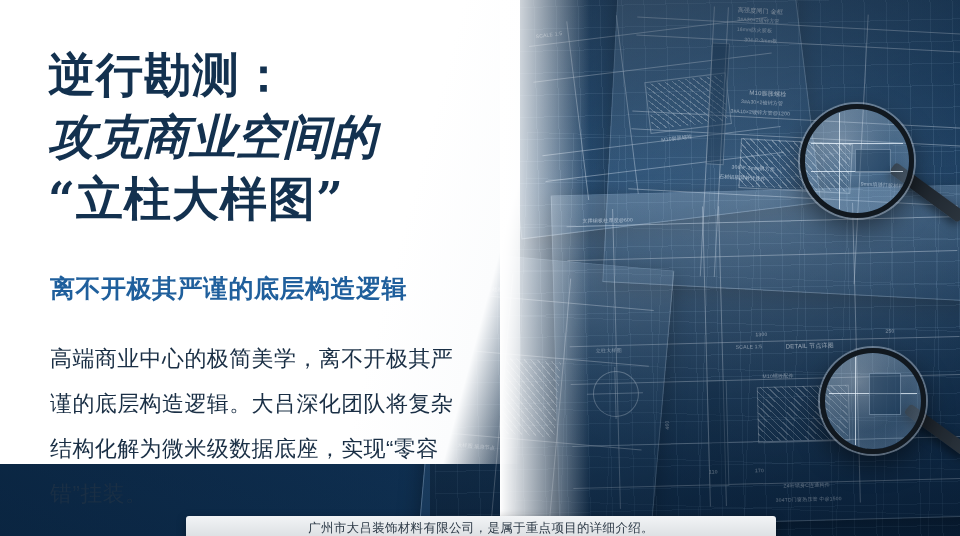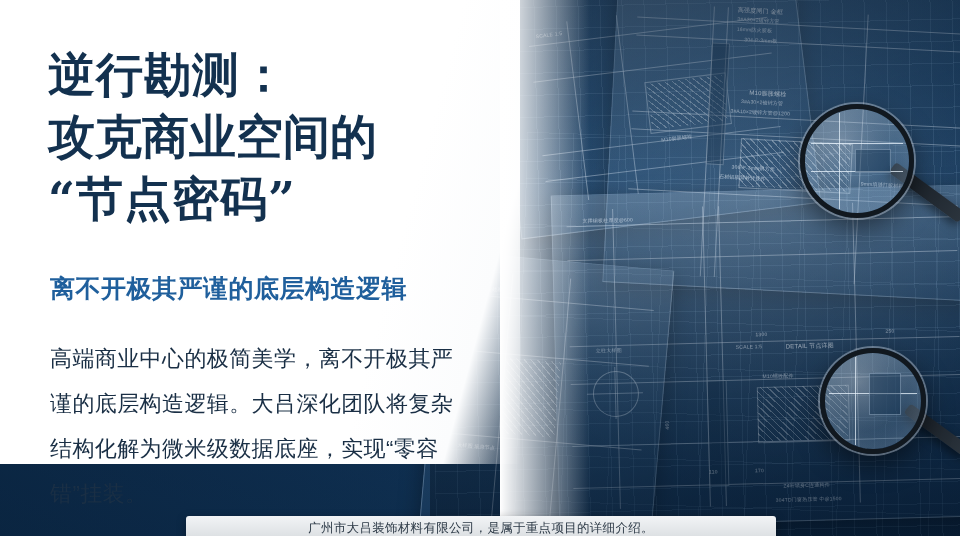--- a/index.html
+++ b/index.html
@@ -127,21 +127,21 @@
     position: absolute;
     left: 48px; top: 44px;
     width: 440px;
     color: #13314f;
     font-family: "DejaVu Serif", serif;
     font-weight: bold;
     font-size: 47px;
     line-height: 1.32;
     letter-spacing: 1px;
   }
-  .title .l2 { letter-spacing: 0px; }
+  .title .l2 { letter-spacing: 0px; font-style: italic; }
   .subtitle {
     position: absolute;
     left: 50px; top: 272px;
     width: 440px;
     color: #1f5f9c;
     font-family: "DejaVu Serif", serif;
     font-weight: bold;
     font-size: 25px;
     letter-spacing: .5px;
   }
@@ -279,21 +279,21 @@
       <div class="inkline" style="left:4px; top:40px; width:88px; background:rgba(235,246,255,0.75);"></div>
       <div class="inkv" style="left:30px; top:4px; height:88px; background:rgba(235,246,255,0.7);"></div>
       <div class="inkfill" style="left:44px; top:20px; width:30px; height:40px;"></div>
     </div>
   </div>
 
   <div class="panel">
     <div class="title">
       <div>逆行勘测：</div>
       <div class="l2">攻克商业空间的</div>
-      <div class="l3">“节点密码”</div>
+      <div class="l3">“立柱大样图”</div>
     </div>
 
     <div class="subtitle">离不开极其严谨的底层构造逻辑</div>
 
     <div class="body">高端商业中心的极简美学，离不开极其严谨的底层构造逻辑。大吕深化团队将复杂结构化解为微米级数据底座，实现“零容错”挂装。</div>
   </div>
 
   <div class="caption">
     <span>广州市大吕装饰材料有限公司，是属于重点项目的详细介绍。</span>
   </div>

